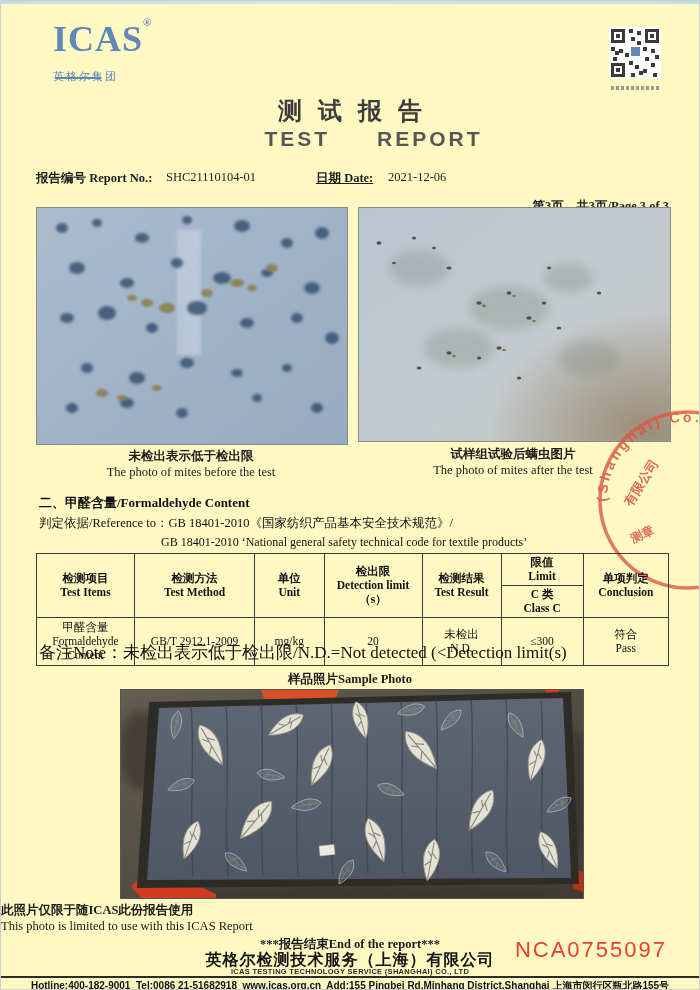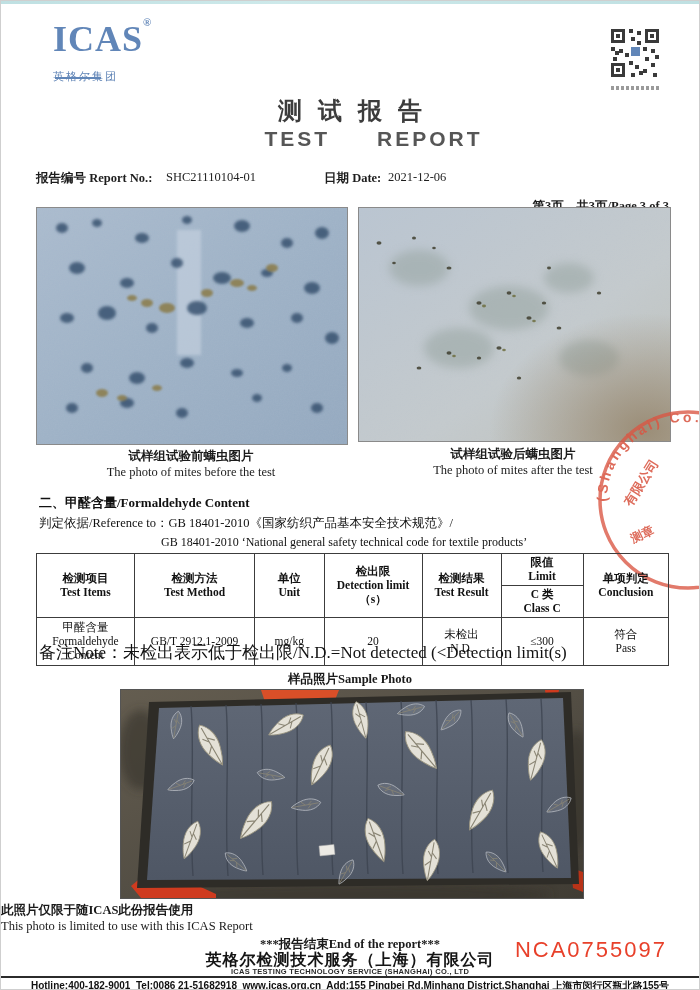--- a/index.html
+++ b/index.html
@@ -1,20 +1,20 @@
 <!DOCTYPE html>
 <html><head>
 <meta charset="utf-8">
 <style>
   * { margin:0; padding:0; box-sizing:border-box; }
   html,body { background:#e9e9e9; }
   body { font-family:"Liberation Serif","DejaVu Serif",serif; color:#222; }
   .page {
     position:relative; width:700px; height:990px; margin:0 auto;
-    background:#ffffff; overflow:hidden;
+    background:#fef9c3; overflow:hidden;
     border:1px solid #cfcfcf;
     box-shadow:0 0 4px rgba(0,0,0,.15);
   }
   .page::before{ content:""; position:absolute; top:0; left:0; right:0; height:3px;
     background:linear-gradient(90deg,#bfe0e2,#cde9ea 40%,#bfe0e2); }
   
   .logo-wrap{ position:absolute; top:20px; left:52px; }
   .logo-main{ font-family:"Liberation Serif",serif; font-weight:bold; font-size:36px;
     color:#6186b8; letter-spacing:1px; line-height:1; position:relative; }
   .logo-reg{ font-size:11px; vertical-align:top; position:relative; top:-4px; color:#6186b8;}
@@ -28,21 +28,21 @@
   .title-zh{ position:absolute; top:94px; width:100%; text-align:center;
     font-size:24px; font-weight:bold; color:#3c3c3c; letter-spacing:16px; text-indent:16px; }
   .title-en{ position:absolute; top:126px; width:100%; text-align:center;
     font-family:"Liberation Sans",sans-serif; font-weight:bold; font-size:21px;
     color:#565656; letter-spacing:3px; word-spacing:38px;padding-left:47px; }
   
   .info-row{ position:absolute; top:169px; left:35px; right:30px; font-size:12.5px; font-weight:bold; color:#1e1e1e; }
   .info-row .seg{ position:absolute; white-space:nowrap; }
   .seg.no-label{ left:0; }
   .seg.no-value{ left:130px; font-weight:normal; }
-  .seg.date-label{ left:288px; }
+  .seg.date-label{ left:280px;text-decoration:underline; }
   .seg.date-value{ left:352px; font-weight:normal; }
   .seg.pages{ right:0;margin-top:28px; }
   
   .photo{ position:absolute; top:206px; border:1px solid #8a8a8a; }
   .photo.before{ left:35px; }
   .photo.after{ left:357px; }
   .photo svg{ display:block; }
   .photo-cap{ position:absolute; width:310px; text-align:center; }
   .cap-zh{ font-size:12.5px; font-weight:bold; color:#1c1c1c; }
   .cap-en{ font-size:12.5px; color:#1c1c1c; }
@@ -266,21 +266,21 @@
         <ellipse cx="125" cy="98" rx="2" ry="1.4"></ellipse>
           <ellipse cx="155" cy="88" rx="1.8" ry="1.3"></ellipse>
           <ellipse cx="145" cy="142" rx="1.8" ry="1.2"></ellipse>
         <ellipse cx="95" cy="148" rx="1.8" ry="1.2"></ellipse>
           <ellipse cx="175" cy="113" rx="1.8" ry="1.2"></ellipse>
       </g>
     </svg>
   </div>
 
   <div class="photo-cap cap-before">
-    <div class="cap-zh">试样组试验前螨虫图片</div>
+    <div class="cap-zh">未检出表示低于检出限</div>
     <div class="cap-en">The photo of mites before the test</div>
   </div>
   <div class="photo-cap cap-after">
     <div class="cap-zh">试样组试验后螨虫图片</div>
     <div class="cap-en">The photo of mites after the test</div>
   </div>
 
   <div class="stamp">
     <svg width="190" height="190" viewBox="0 0 190 190">
       <defs>

